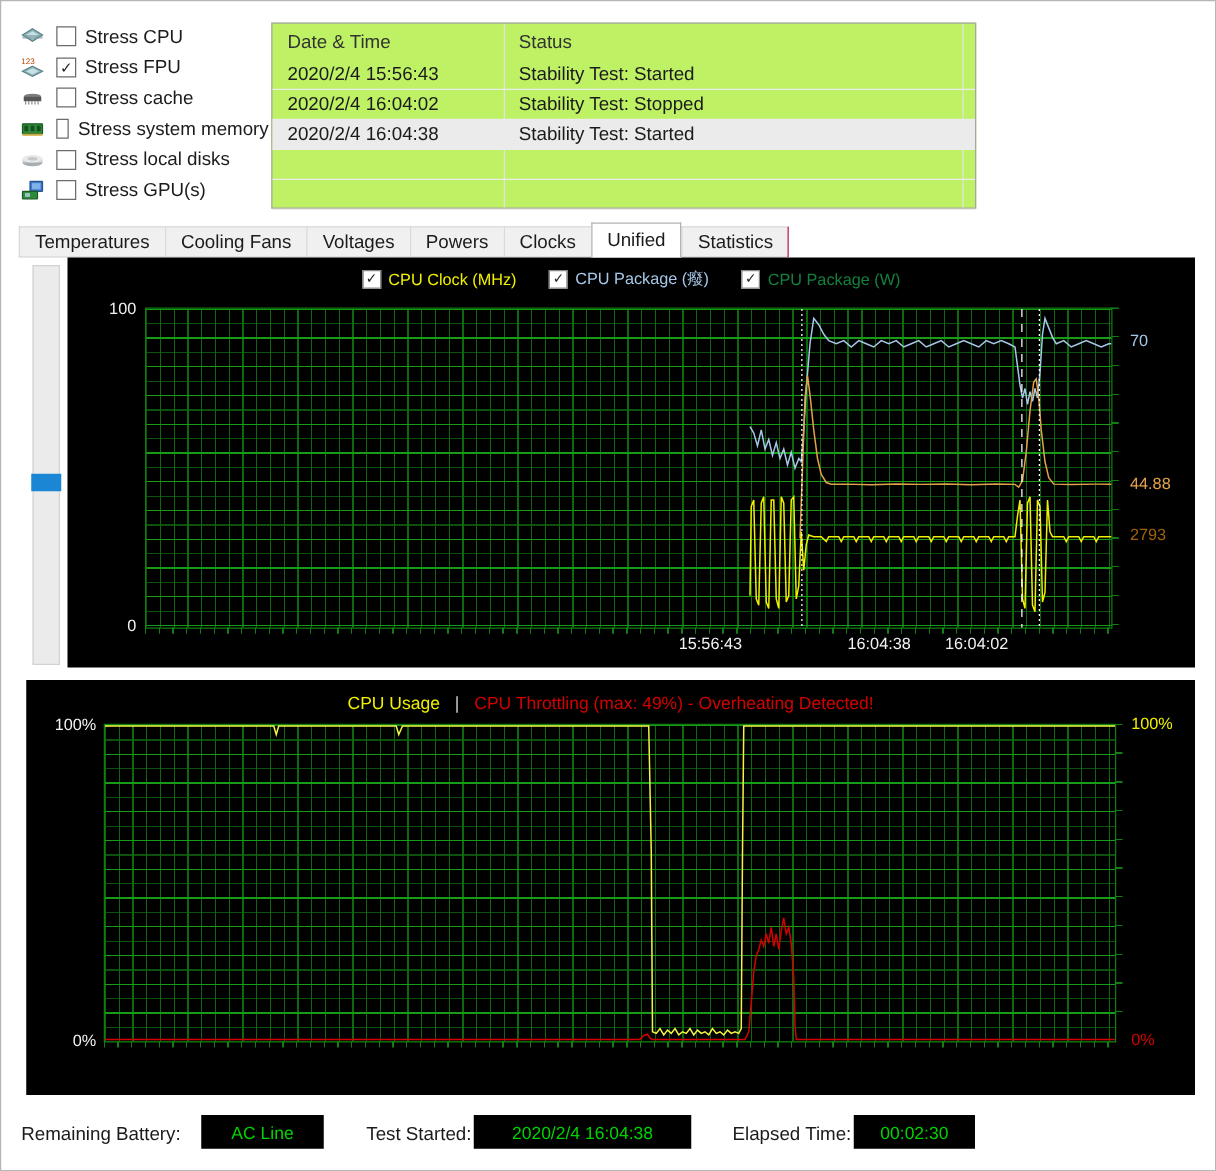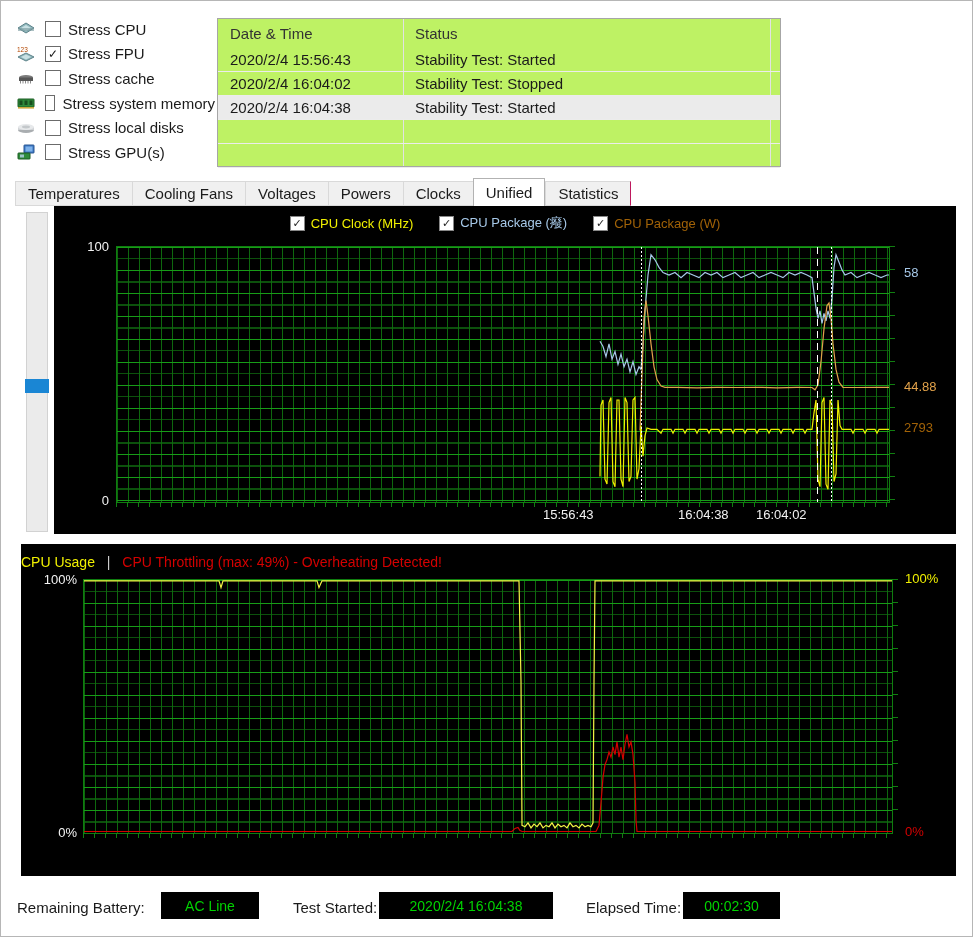--- a/index.html
+++ b/index.html
@@ -51,21 +51,21 @@
   .event-line{position:absolute;width:1px;top:0;}
   .ev-dotted{background:repeating-linear-gradient(to bottom,#fff 0 2px, transparent 2px 4px);}
   .ev-dashed{background:repeating-linear-gradient(to bottom,#fff 0 7px, transparent 7px 12px);}
   
   #legend{position:absolute;left:0;right:0;top:8px;display:flex;justify-content:center;gap:26px;}
   .legend-item{display:flex;align-items:center;gap:6px;}
   .legend-cb{width:13px;height:13px;background:#fff;border:1px solid #888;display:flex;
              align-items:center;justify-content:center;font-size:11px;color:#222;line-height:1;}
   .legend-label{font-size:13px;}
   
-  #bc-title{position:absolute;left:0;right:0;top:10px;font-size:14px;}
+  #bc-title{position:absolute;left:0;right:0;top:10px;text-align:center;font-size:14px;}
   
   #slider{position:absolute;left:24px;top:209px;width:24px;height:324px;}
   #slider .track{position:absolute;left:1px;right:1px;top:2px;bottom:2px;background:#ebebeb;border:1px solid #d2d2d2;}
   #slider .thumb{position:absolute;left:0;width:24px;height:14px;background:#1a86d4;}
   
   .status-label{position:absolute;font-size:15px;top:898px;}
   .status-box{position:absolute;top:891px;height:27px;background:#000;display:flex;
               align-items:center;justify-content:center;font-size:14px;}
 </style>
 </head>
@@ -183,41 +183,41 @@
       <div class="legend-item">
         <span class="legend-cb">✓</span>
         <span class="legend-label" style="color:#f0f000">CPU Clock (MHz)</span>
       </div>
       <div class="legend-item">
         <span class="legend-cb">✓</span>
         <span class="legend-label" style="color:#a6c8e8">CPU Package (癈)</span>
       </div>
       <div class="legend-item">
         <span class="legend-cb">✓</span>
-        <span class="legend-label" style="color:#a16207">CPU Package (W)</span>
+        <span class="legend-label" style="color:#15803d">CPU Package (W)</span>
       </div>
     </div>
   <div class="axis-label" style="right:847px;top:33px">100</div>
   <div class="axis-label" style="right:847px;top:287px">0</div>
   <div class="plot" id="top-plot" style="left:62px;top:40px;width:772px;height:255px">
     <svg id="top-svg" preserveAspectRatio="none" viewBox="0 0 772 255">
         <polyline points="483,94.3 486,99.5 489,109.7 492,96.9 495,112.2 498,104.6 501,117.3 504,107.1 507,119.8 510,112.2 513,125.0 516,114.7 519,127.5 522,119.8 524,122.4 526,96.9 528,63.8 531,28.0 534,7.7 538,12.8 542,20.4 546,25.5 552,28.0 558,25.5 564,30.6 570,25.5 576,28.0 582,30.6 588,25.5 594,28.0 600,25.5 606,30.6 612,28.0 618,25.5 624,30.6 630,28.0 636,25.5 642,30.6 648,28.0 654,25.5 660,28.0 666,30.6 672,25.5 678,28.0 684,25.5 690,28.0 695,30.6 697,45.9 699,61.2 701,71.4 703,63.8 705,76.5 707,66.3 709,74.0 711,63.8 713,71.4 715,51.0 717,20.4 719,7.7 722,15.3 725,22.9 728,28.0 734,25.5 740,30.6 746,28.0 752,25.5 758,28.0 764,30.6 770,28.0 772,28.0" fill="none" stroke="#a6c8e8" stroke-width="1.2"></polyline>
         <polyline points="523,183.6 525,127.5 527,71.4 529,53.5 531,68.9 534,96.9 537,119.8 540,132.6 544,139.0 548,140.3 560,140.3 580,140.8 600,140.3 620,140.5 640,140.3 660,140.8 680,140.3 695,140.5 698,142.8 701,137.7 704,114.7 707,81.6 710,58.6 712,56.1 714,71.4 716,96.9 719,122.4 722,135.2 726,140.3 740,140.5 760,140.3 772,140.3" fill="none" stroke="#e2a24a" stroke-width="1.2"></polyline>
         <polyline points="483,229.5 484,158.1 486,153.0 488,232.1 490,237.1 492,155.5 494,150.5 496,234.6 498,239.7 500,153.0 502,153.0 504,232.1 506,239.7 508,150.5 510,155.5 512,234.6 514,229.5 516,153.0 518,150.5 520,232.1 522,221.8 524,178.5 526,209.1 528,188.7 530,181.0 534,182.3 540,182.3 544,186.2 546,182.3 554,182.3 556,186.2 558,182.3 566,182.3 568,186.2 570,182.3 578,182.3 580,186.2 582,182.3 590,182.3 592,186.2 594,182.3 602,182.3 604,186.2 606,182.3 614,182.3 616,186.2 618,182.3 626,182.3 628,186.2 630,182.3 638,182.3 640,186.2 642,182.3 650,182.3 652,186.2 654,182.3 662,182.3 664,186.2 666,182.3 674,182.3 676,186.2 678,182.3 686,182.3 688,186.2 690,182.3 695,182.3 697,165.8 699,153.0 701,232.1 703,239.7 705,155.5 707,150.5 709,237.1 711,242.3 713,153.0 715,158.1 717,234.6 719,227.0 721,153.0 723,178.5 725,182.3 734,182.3 736,186.2 738,182.3 746,182.3 748,186.2 750,182.3 758,182.3 760,186.2 762,182.3 770,182.3 772,182.3" fill="none" stroke="#f0f000" stroke-width="1.2"></polyline>
       </svg>
   <div class="event-line ev-dotted" style="left: 524px; height: 255px;"></div>
       <div class="event-line ev-dashed" style="left: 700px; height: 255px;"></div>
       <div class="event-line ev-dotted" style="left: 714px; height: 255px;"></div>
     </div>
   <div class="tickstrip-x" style="left:62px;top:296px;width:772px"></div>
   <div class="tickstrip-y" style="left:835px;top:40px;height:255px"></div>
 <div class="axis-label" style="left: 489px; top: 301px;">15:56:43</div>
     <div class="axis-label" style="left: 624px; top: 301px;">16:04:38</div>
     <div class="axis-label" style="left: 702px; top: 301px;">16:04:02</div>
-    <div class="right-val" style="left: 850px; top: 59.03px; color: rgb(166, 200, 232);">58</div>
+    <div class="right-val" style="left: 850px; top: 59.03px; color: rgb(166, 200, 232);">70</div>
     <div class="right-val" style="left: 850px; top: 172.505px; color: rgb(226, 162, 74);">44.88</div>
     <div class="right-val" style="left: 850px; top: 214.07px; color: #a16207;">2793</div>
   </div>
 
 <div id="bottom-panel" class="chart-panel">
   <div id="bc-title">
     <span style="color: rgb(240, 240, 0);">CPU Usage</span>
     <span style="margin: 0px 8px; color: rgb(204, 204, 204);">|</span>
     <span style="color: rgb(212, 0, 0);">CPU Throttling (max: 49%) - Overheating Detected!</span>
   </div>

